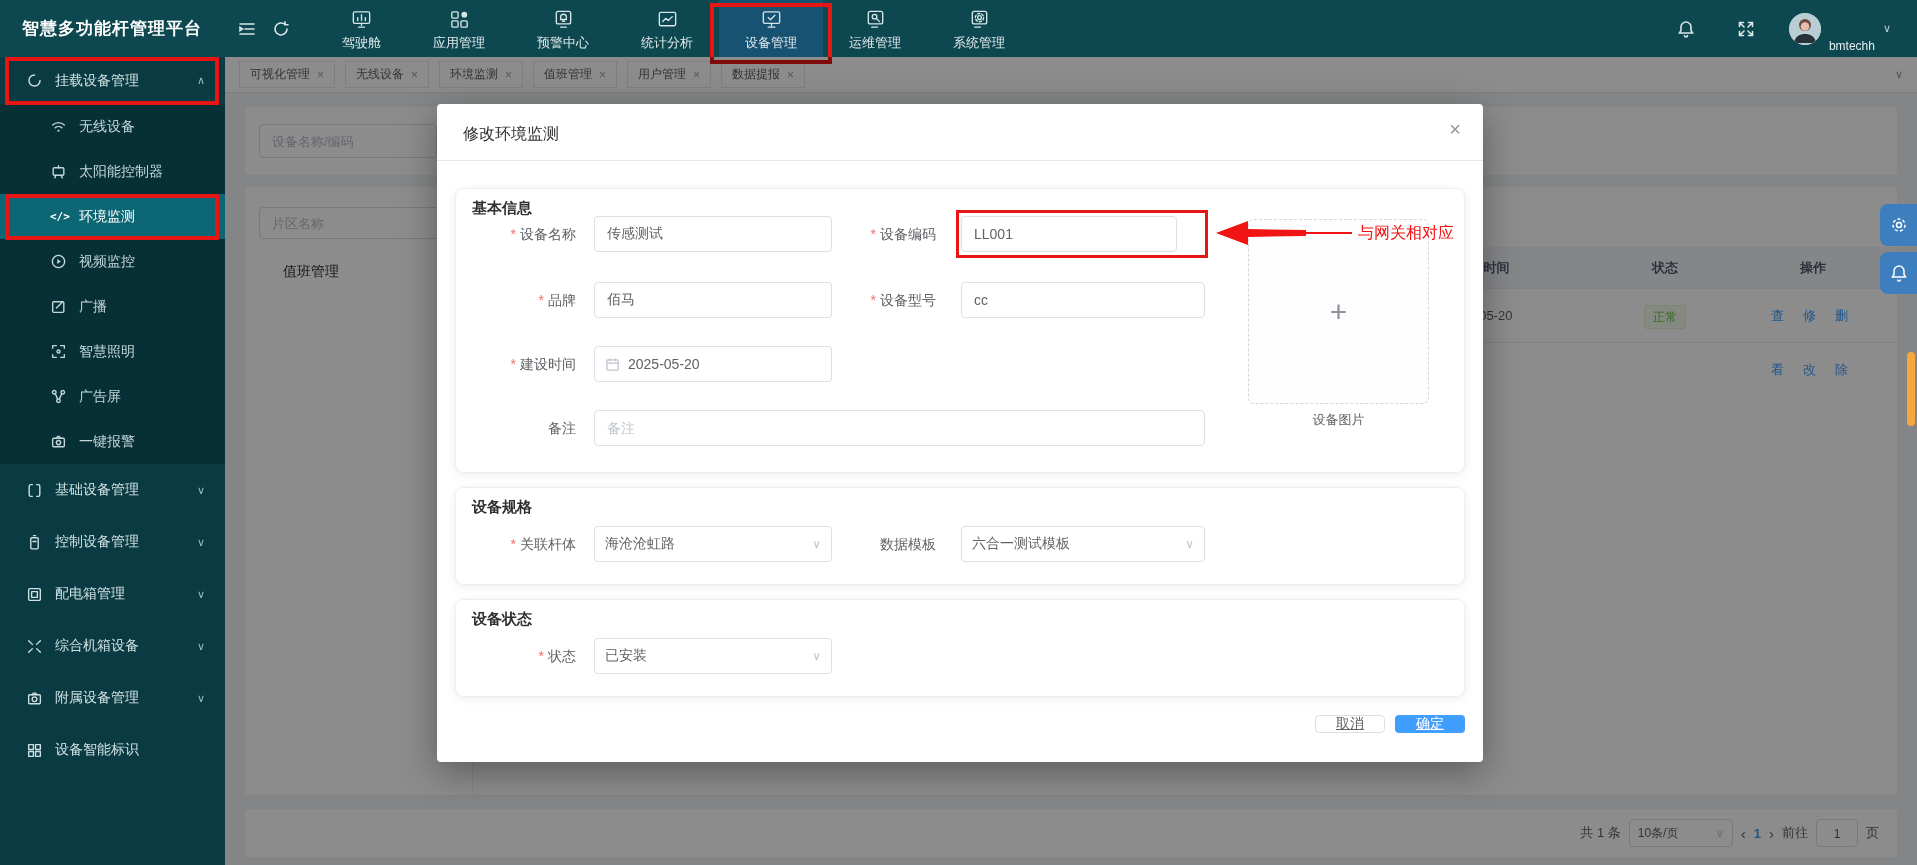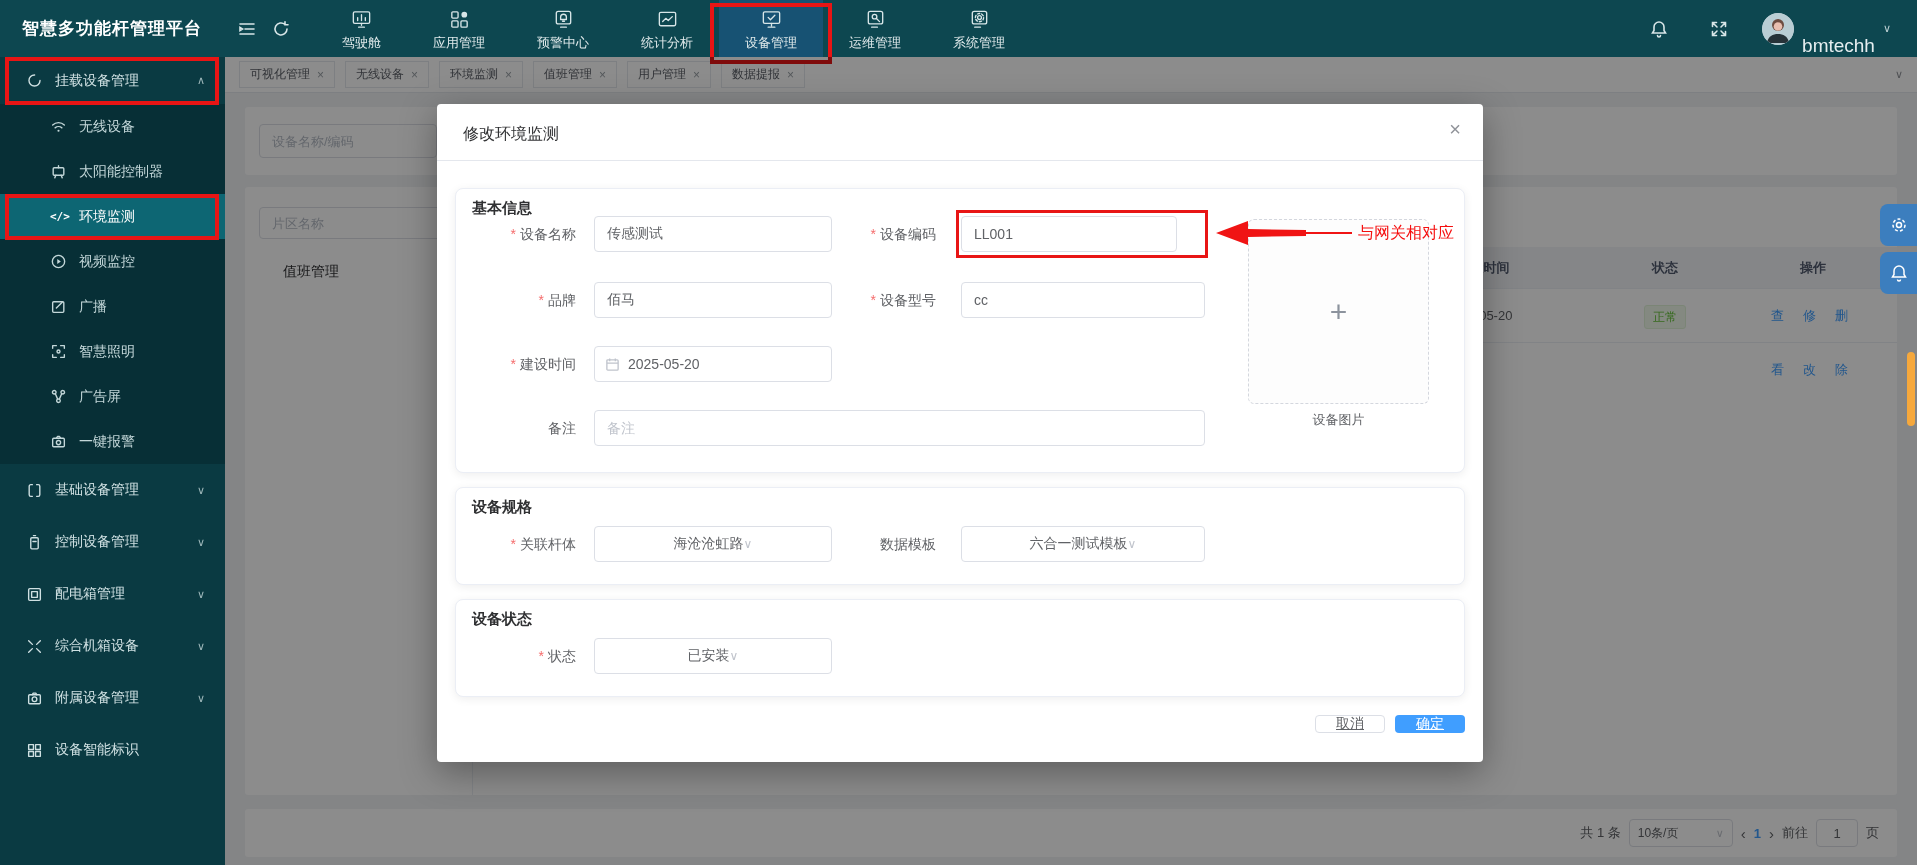--- a/index.html
+++ b/index.html
@@ -13,21 +13,21 @@
   .hbtn { width:34px; height:57px; display:flex; align-items:center; justify-content:center; cursor:pointer; }
   .hico { width:20px; height:20px; fill:none; stroke:#d8e6e8; stroke-width:1.6; stroke-linecap:round; }
   .nav { display:flex; height:57px; margin-left:18px; }
   .nav-item { position:relative; height:57px; padding:6px 26px 4px; display:flex; flex-direction:column;
               align-items:center; justify-content:center; gap:3px; font-size:13px; cursor:pointer; }
   .nav-item.active { background:#175273; }
   .nico { width:23px; height:23px; fill:none; stroke:#d8e6e8; stroke-width:1.4; stroke-linecap:round; stroke-linejoin:round; }
   .hright { margin-left:auto; display:flex; align-items:center; gap:26px; padding-right:26px; }
   .avatar-wrap { display:flex; align-items:center; gap:8px; cursor:pointer; }
   .avatar { width:32px; height:32px; border-radius:50%; background:#b9cdd4; overflow:hidden; }
-  .uname { font-size:19px; color:#e6eef0;margin-top:34px; }
+  .uname { font-size:12px; color:#e6eef0;margin-top:34px; }
   .chev { font-size:11px; color:#bcd0d3; }
 
   
   .sidebar { position:absolute; top:57px; left:0; bottom:0; width:225px; background:#0a3a42;
              color:#cfe0e2; z-index:30; font-size:14px; }
   .sgroup { position:relative; height:47px; display:flex; align-items:center; gap:12px; padding-left:26px; cursor:pointer; }
   .sgroup .garrow { position:absolute; right:20px; font-size:11px; color:#9fb8bb; }
   .subwrap { background:#072f36; }
   .sitem { position:relative; height:45px; display:flex; align-items:center; gap:12px; padding-left:50px; cursor:pointer; color:#c3d7d9; }
   .sitem.active { background:#0d6673; color:#ffffff; }
@@ -93,21 +93,21 @@
   .mcard { position:absolute; left:18px; width:1010px; border:1px solid #ebeef5; border-radius:8px;
            box-shadow:0 2px 10px rgba(0,0,0,.07); background:#fff; }
   .mcard-title { position:absolute; left:16px; top:10px; font-size:15px; font-weight:bold; color:#303133; }
   .flabel { position:absolute; text-align:right; font-size:14px; color:#606266; line-height:36px; white-space:nowrap; }
   .star { color:#f56c6c; margin-right:4px; }
   .finput { position:absolute; height:36px; border:1px solid #dcdfe6; border-radius:4px; padding:0 12px;
             font-size:14px; color:#606266; outline:none; background:#fff; font-family:inherit; }
   .finput::placeholder { color:#c0c4cc; }
   .fselect { position:absolute; height:36px; border:1px solid #dcdfe6; border-radius:4px; padding:0 10px;
              font-size:14px; color:#606266; background:#fff; display:flex; align-items:center;
-             justify-content:center; cursor:pointer; }
+             justify-content:space-between; cursor:pointer; }
   .fselect .sel-caret { color:#c0c4cc; font-size:12px; }
   .fdate { display:flex; align-items:center; gap:8px; }
   .cal { width:15px; height:15px; fill:none; stroke:#c0c4cc; stroke-width:1.4; }
   .upload { position:absolute; left:792px; top:30px; width:181px; height:185px; border:1px dashed #d4d7de;
             border-radius:6px; display:flex; align-items:center; justify-content:center; cursor:pointer; background:#fdfdfd; }
   .upload-plus { font-size:30px; color:#8c939d; font-weight:300; }
   .upload-label { position:absolute; left:792px; top:222px; width:181px; text-align:center; font-size:13px; color:#606266; }
   .m-btn { position:absolute; height:18px; width:70px; border-radius:4px; font-size:14px; display:flex;
            align-items:center; justify-content:center; cursor:pointer;text-decoration:underline; }
   .btn-cancel { left:878px; top:611px; border:1px solid #dcdfe6; color:#606266; background:#fff; }

